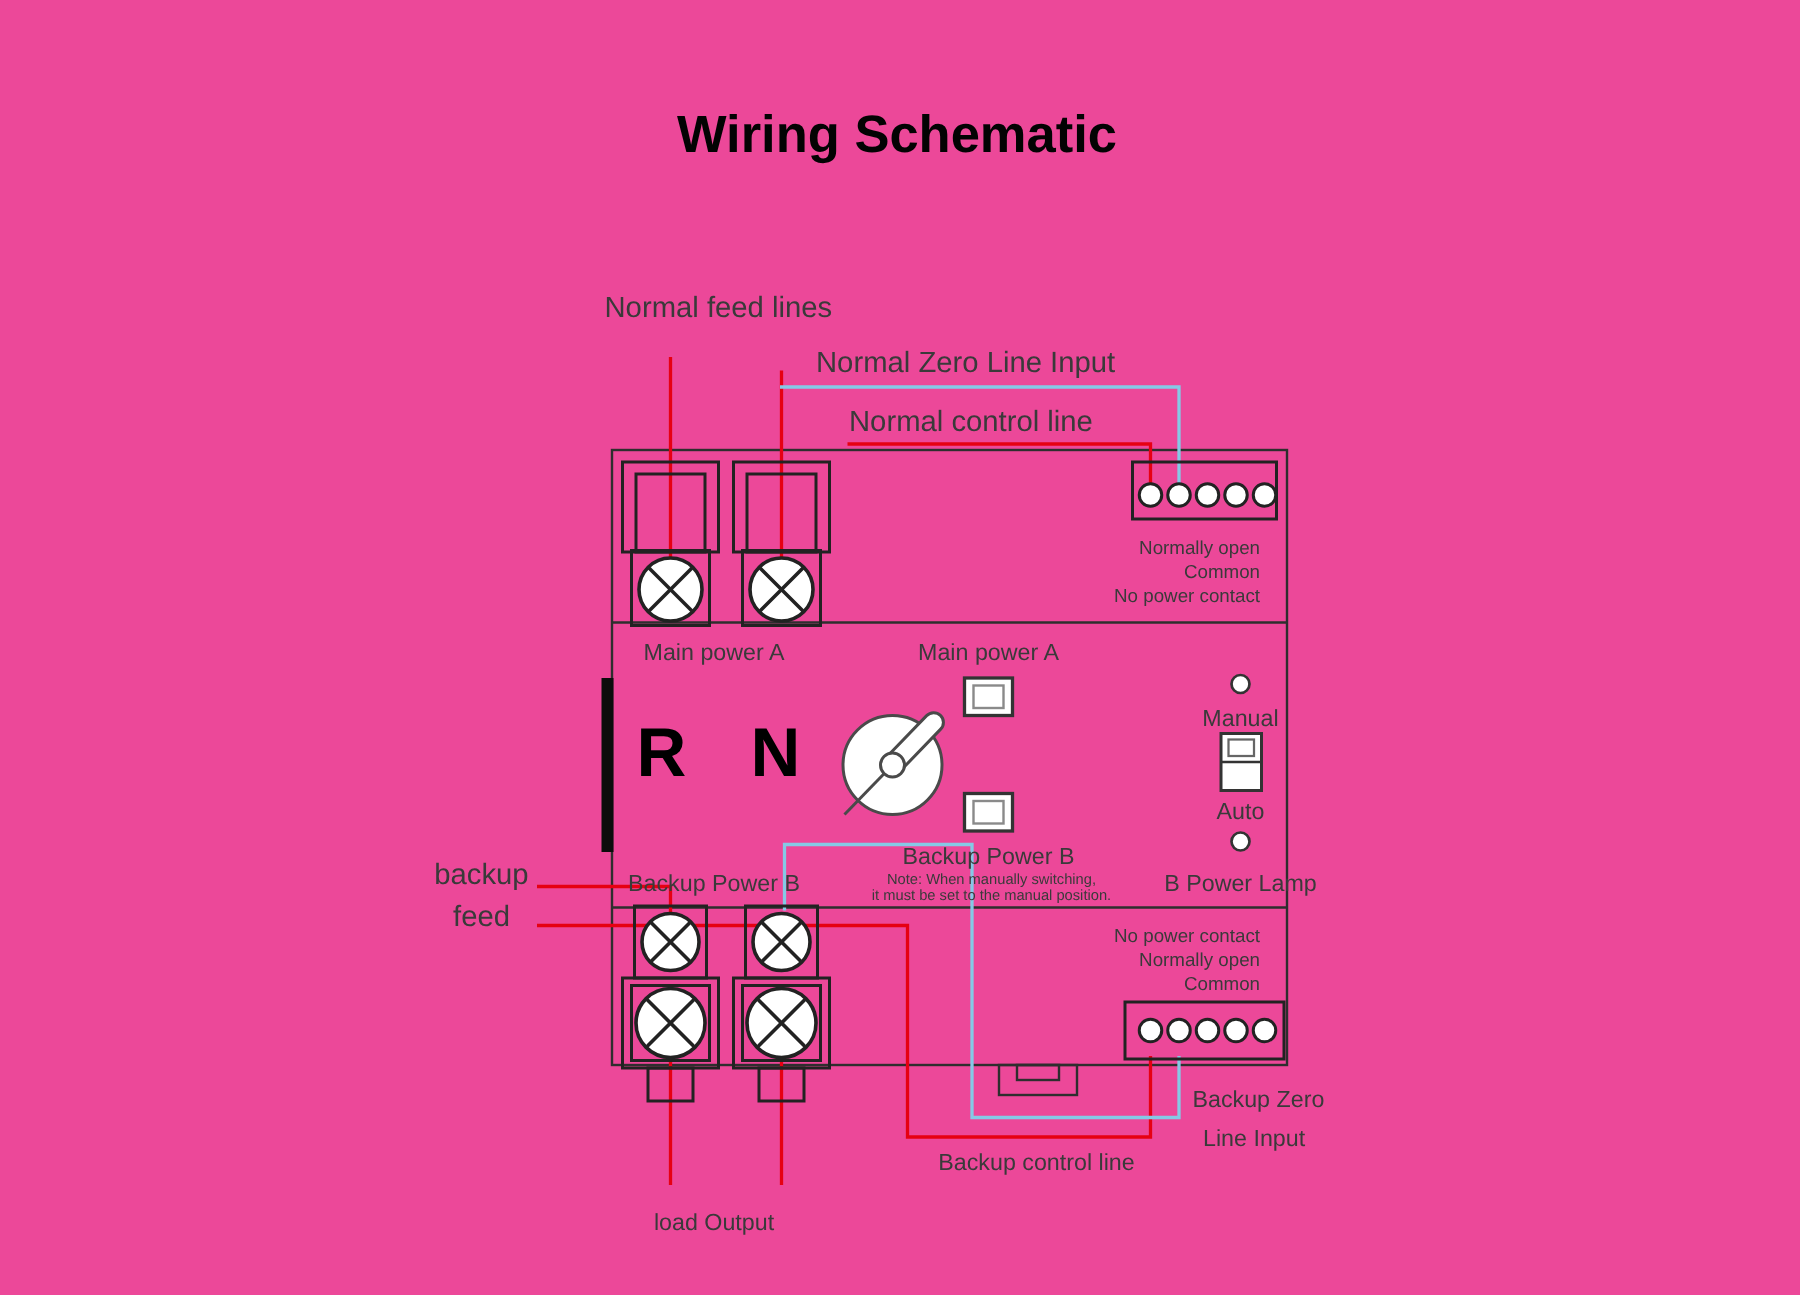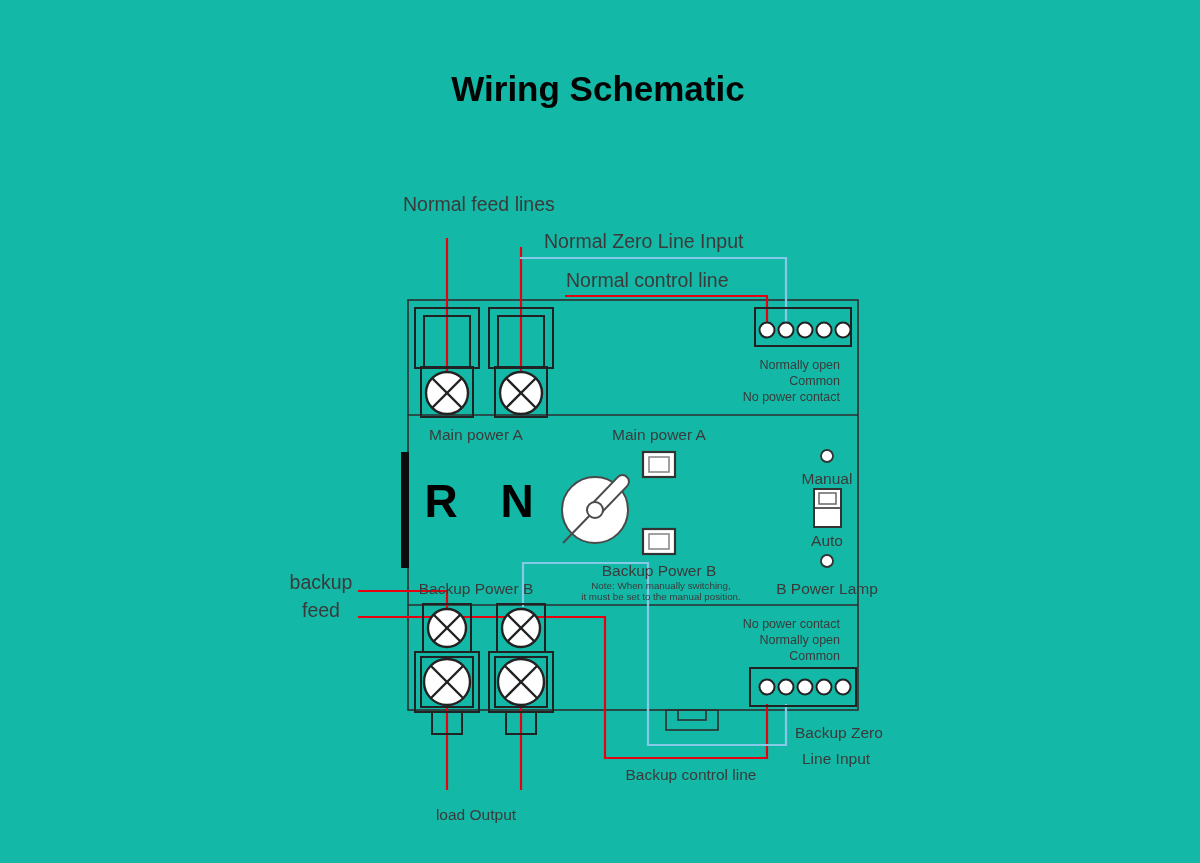--- a/index.html
+++ b/index.html
@@ -1,16 +1,16 @@
 <!DOCTYPE html>
 <html><head>
 <meta charset="utf-8">
 <style>
   html,body{margin:0;padding:0;background:#fff;}
-  .canvas{position:relative;width:1200px;height:863px;background:#14b8a6;overflow:hidden;
+  .canvas{position:relative;width:1200px;height:863px;background:#ec4899;overflow:hidden;
           font-family:"Liberation Sans",sans-serif;}
   svg text{font-family:"Liberation Sans",sans-serif;fill:#3a3a3a;}
   .title{font-size:35px;font-weight:700;fill:#030303;}
   .lbl-lg{font-size:19.5px;}
   .lbl-md{font-size:15.5px;}
   .lbl-sm{font-size:12.5px;}
   .lbl-xs{font-size:9.8px;}
   .phase{font-size:46px;font-weight:700;fill:#000;}
   .outline{stroke:#2e2e2e;fill:none;stroke-width:1.6;}
   .tblock{stroke:#222;fill:none;stroke-width:2;}

